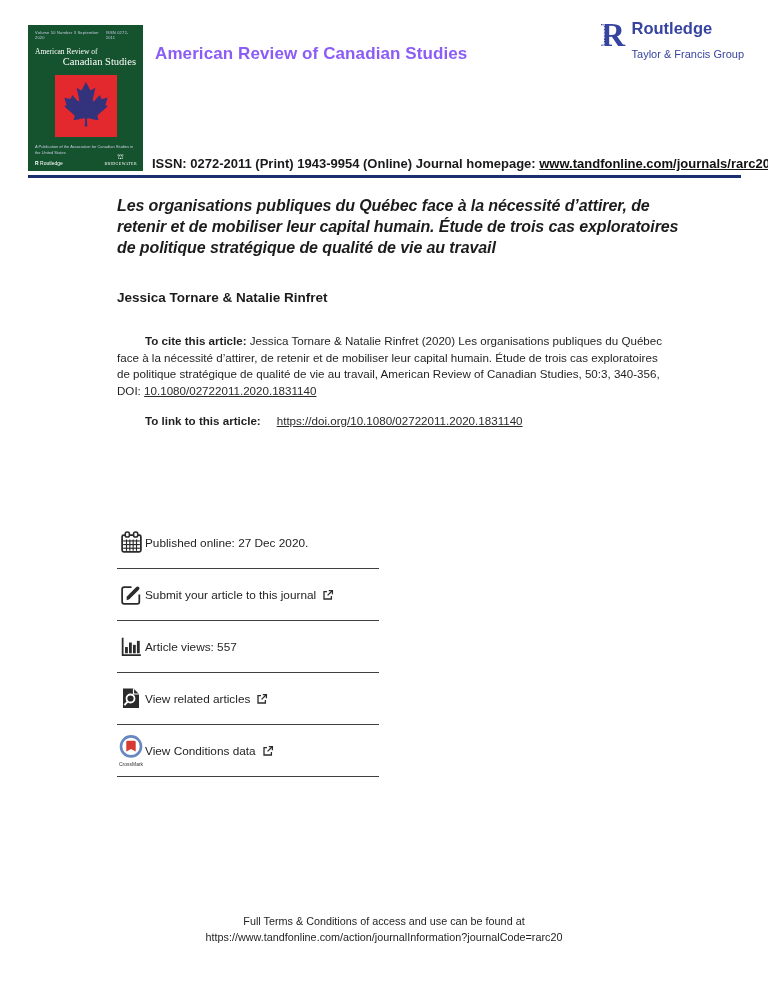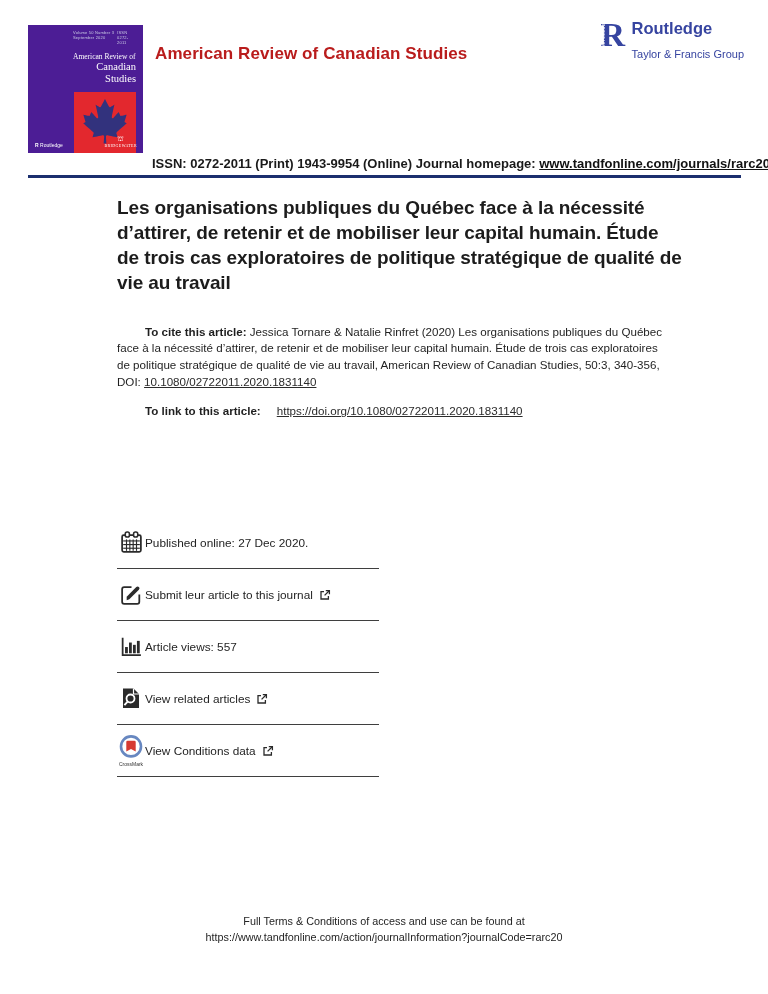--- a/index.html
+++ b/index.html
@@ -4,50 +4,50 @@
 <style>
   * { margin:0; padding:0; box-sizing:border-box; }
   html,body { background:#ffffff; }
   .page {
     position:relative; width:768px; height:994px; background:#ffffff;
     font-family:"Liberation Sans", sans-serif; color:#1c1c1c; overflow:hidden;
   }
 
   
   .cover {
-    position:absolute; left:28px; top:25px; width:115px; height:128px;
-    background:#4c1d95; overflow:hidden;padding-left:38px;
+    position:absolute; left:28px; top:25px; width:115px; height:146px;
+    background:#14532d; overflow:hidden;
   }
   .cover-topline { display:flex; justify-content:space-between; padding:5px 7px 0; font-size:4px; color:#c9c9e4; letter-spacing:.2px; }
   .cover-title { padding:7px 7px 0; color:#ffffff; font-family:"Liberation Serif", serif; }
   .cover-title .l1 { font-size:7.5px; line-height:1.2; }
   .cover-title .l2 { font-size:10.5px; line-height:1.15;text-align:right; }
   .cover-art { width:62px; height:62px; margin:7px auto 0; background:#e3282e; display:flex; align-items:center; justify-content:center; }
   .cover-note { padding:7px 7px 0; font-size:4px; line-height:1.6; color:#c9c9e4; }
   .cover-logos { position:absolute; left:7px; right:6px; bottom:5px; display:flex; justify-content:space-between; align-items:flex-end; color:#ffffff; }
   .cover-logos .pub { font-size:5px; }
   .cover-logos .partner { font-size:4px; font-family:"Liberation Serif", serif; letter-spacing:.4px; text-align:center; }
   .cover-logos .tower { display:block; text-align:center; font-size:7px; line-height:1; }
 
-  .journal-title { position:absolute; left:155px; top:44px; font-size:17px; font-weight:700; color:#b91c1c; letter-spacing:.1px; }
+  .journal-title { position:absolute; left:155px; top:44px; font-size:17px; font-weight:700; color:#8b5cf6; letter-spacing:.1px; }
 
   .logo { position:absolute; right:24px; top:19px; display:flex; align-items:flex-start; gap:5px; }
   .logo-r { position:relative; width:26px; height:36px; }
   .logo-r .mono { font-family:"Liberation Serif", serif; font-weight:700; font-size:34px; line-height:.95; color:#3644a0; }
   .logo-r .vert { position:absolute; left:1px; top:4px; writing-mode:vertical-rl; transform:rotate(180deg); font-size:3.6px; letter-spacing:.6px; color:#ffffff; font-weight:700; }
   .logo-text .name { color:#3644a0; font-size:16.5px; font-weight:600; line-height:1.1; }
   .logo-text .tagline { color:#3644a0; font-size:11px; margin-top:11px; }
 
   .issn-row { position:absolute; left:152px; top:156px; font-size:13px; font-weight:600; color:#1a1a1a; white-space:nowrap; }
   .issn-row .homepage { font-weight:700; text-decoration:underline; color:#111; }
   .header-rule { position:absolute; left:28px; right:27px; top:175px; height:3px; background:#1b2f6e; }
 
   
   .main { position:absolute; left:117px; top:196px; width:566px; }
-  .article-title { font-size:19px; font-weight:700; line-height:1.31; color:#1c1c1c; letter-spacing:-.1px; }
+  .article-title { font-size:16px; font-weight:700; line-height:1.31; color:#1c1c1c; letter-spacing:-.1px;font-style:italic; }
   .authors { margin-top:31px; font-size:13.5px; font-weight:700; color:#1c1c1c; }
   .cite { margin-top:28px; font-size:11.6px; line-height:1.44; color:#1f1f1f; width:556px; }
   .cite b, .tolink b { font-weight:700;margin-left:28px; }
   .doi-link { color:#2b2b2b; text-decoration:underline; }
   .tolink { margin-top:14px; font-size:11.6px; color:#1f1f1f; }
   .tolink .doi-link { margin-left:16px; }
 
   
   .actions { position:absolute; left:117px; top:517px; width:262px; }
   .action-row { display:flex; align-items:center; height:52px; border-bottom:1.6px solid #3f3f3f; font-size:11.8px; color:#242424; cursor:pointer; }
@@ -98,20 +98,21 @@
     </div>
   </div>
 
   <div class="issn-row">
     <span>ISSN: 0272-2011 (Print) 1943-9954 (Online) Journal homepage: </span><span class="homepage">www.tandfonline.com/journals/rarc20</span>
   </div>
   <div class="header-rule"></div>
 
   <div class="main">
     <div class="article-title">Les organisations publiques du Québec face à la nécessité d’attirer, de retenir et de mobiliser leur capital humain. Étude de trois cas exploratoires de politique stratégique de qualité de vie au travail</div>
+    <div class="authors">Jessica Tornare &amp; Natalie Rinfret</div>
     <div class="cite">
       <b>To cite this article:</b><span> Jessica Tornare &amp; Natalie Rinfret (2020) Les organisations publiques du Québec face à la nécessité d’attirer, de retenir et de mobiliser leur capital humain. Étude de trois cas exploratoires de politique stratégique de qualité de vie au travail, American Review of Canadian Studies, 50:3, 340-356, DOI: </span><span class="doi-link">10.1080/02722011.2020.1831140</span>
     </div>
     <div class="tolink">
       <b>To link to this article:</b><span class="doi-link">https://doi.org/10.1080/02722011.2020.1831140</span>
     </div>
   </div>
 
   <div class="actions">
 
@@ -138,21 +139,21 @@
     </div>
 
     <div class="action-row">
       <span class="action-icon">
         <svg width="25" height="25" viewBox="0 0 24 24">
           <path d="M19.5 12 V19 a2 2 0 0 1 -2 2 H5 a2 2 0 0 1 -2 -2 V7 a2 2 0 0 1 2 -2 H12" fill="none" stroke="#2b2b2b" stroke-width="1.7"></path>
           <path d="M7.4 17.4 L9.9 16.6 L19.1 7.4 A1.75 1.75 0 0 0 16.6 4.9 L7.4 14.1 Z" fill="#2b2b2b"></path>
         </svg>
       </span>
       <span class="action-label">
-        <span>Submit leur article to this journal</span>
+        <span>Submit your article to this journal</span>
         <svg width="12" height="12" viewBox="0 0 12 12">
           <path d="M5 2.6 H2 V10 H9.4 V7" fill="none" stroke="#2b2b2b" stroke-width="1.3"></path>
           <path d="M6.8 1.6 H10.4 V5.2" fill="none" stroke="#2b2b2b" stroke-width="1.3"></path>
           <line x1="5.6" y1="6.4" x2="10.2" y2="1.8" stroke="#2b2b2b" stroke-width="1.3"></line>
         </svg>
       </span>
     </div>
 
     <div class="action-row">
       <span class="action-icon">

